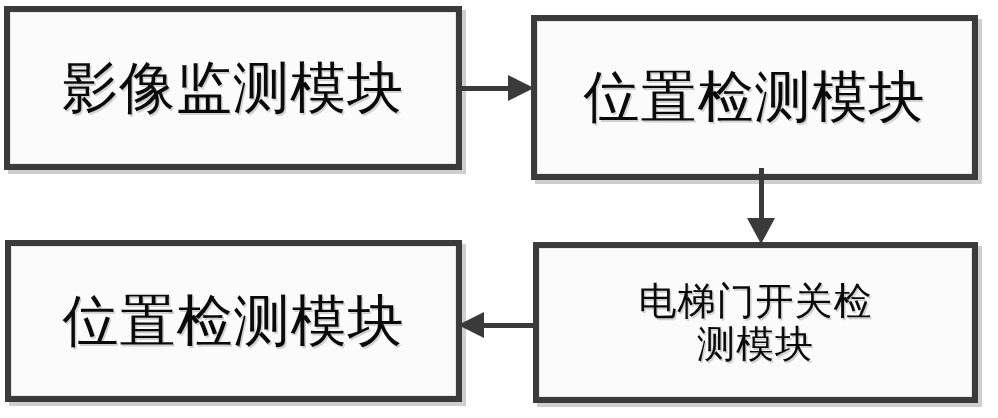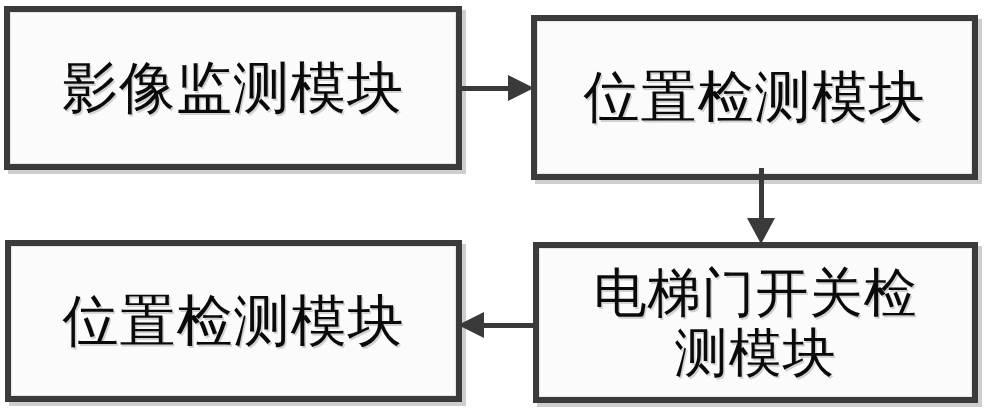--- a/index.html
+++ b/index.html
@@ -50,21 +50,21 @@
 
   
   #node-image-monitoring  { left: 4px;   top: 6px;   width: 458px; height: 164px; }
   #node-position-detect   { left: 531px; top: 15px;   width: 447px; height: 165px; }
   #node-door-switch       { left: 533px; top: 242px; width: 445px; height: 161px; }
   #node-info-share        { left: 5px;   top: 240px; width: 457px; height: 162px; }
 
   #node-image-monitoring .node-label,
   #node-position-detect  .node-label,
   #node-info-share       .node-label { font-size: 56px; }
-  #node-door-switch      .node-label { font-size: 53px; }
+  #node-door-switch      .node-label { font-size: 38px; }
 
   
   .conn-line {
     position: absolute;
     background: #3a3a3a;
   }
   .conn-h { height: 5px; }
   .conn-v { width: 5px; }
 
   .arrow-head {

